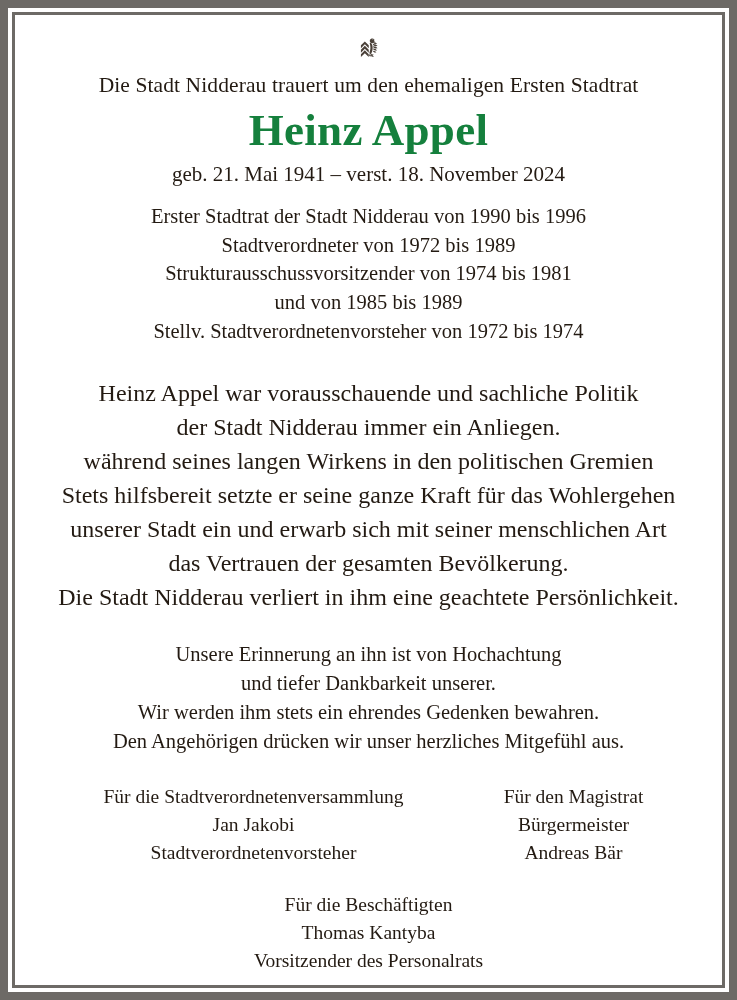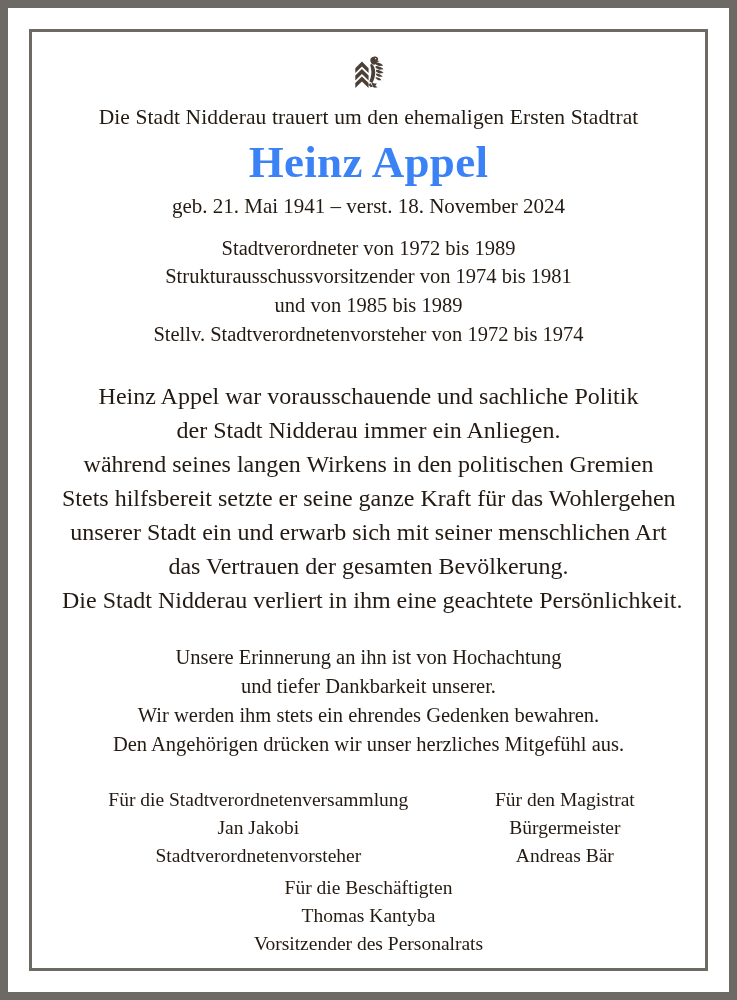--- a/index.html
+++ b/index.html
@@ -22,21 +22,21 @@
     width: 737px;
     height: 1000px;
     background: #6d6a66;          
     padding: 8px;
   }
   .frame-gap {
     box-sizing: border-box;
     width: 100%;
     height: 100%;
     background: #ffffff;          
-    padding: 21px;
+    padding: 4px;
   }
   .frame-rule {
     box-sizing: border-box;
     width: 100%;
     height: 100%;
     border: 3px solid #6d6a66;    
     background: #ffffff;
   }
   .sheet {
     box-sizing: border-box;
@@ -63,21 +63,21 @@
     line-height: 1.22;
     text-align: center;
     letter-spacing: 0.1px;
     margin: 0 0 6px 0;
   }
   .name {
     font-size: 45px;
     font-weight: bold;
     line-height: 1.08;
     text-align: center;
-    color: #3b82f6;
+    color: #15803d;
     margin: 2px 0 6px 0;
     letter-spacing: 0.3px;
   }
   .dates {
     font-size: 21px;
     line-height: 1.25;
     text-align: center;
     margin: 0 0 15px 0;
   }
 
@@ -92,21 +92,21 @@
   .block.tribute { font-size: 24px; line-height: 1.42; margin-bottom: 26px; }
   .block.memory  { font-size: 20.5px; line-height: 1.42; margin-bottom: 26px; }
   .block .line { display: block; white-space: nowrap; }
 
   
   .sig-columns {
     width: 100%;
     display: flex;
     justify-content: center;
     align-items: flex-start;
-    margin-bottom: 4px;
+    margin-bottom: 24px;
   }
   .sig-col {
     text-align: center;
     font-size: 19.5px;
     line-height: 1.44;
   }
   .sig-col.left  { width: 410px; }
   .sig-col.right { width: 230px; }
   .sig-col .line { display: block; white-space: nowrap; }
 
@@ -150,20 +150,21 @@
           </g>
         </svg>
 
         <div class="lead">Die Stadt Nidderau trauert um den ehemaligen Ersten Stadtrat</div>
 
         <div class="name">Heinz Appel</div>
 
         <div class="dates">geb. 21. Mai 1941 – verst. 18. November 2024</div>
 
         <div class="block roles">
+          <span class="line">Erster Stadtrat der Stadt Nidderau von 1990 bis 1996</span>
           <span class="line">Stadtverordneter von 1972 bis 1989</span>
           <span class="line">Strukturausschussvorsitzender von 1974 bis 1981</span>
           <span class="line">und von 1985 bis 1989</span>
           <span class="line">Stellv. Stadtverordnetenvorsteher von 1972 bis 1974</span>
         </div>
 
         <div class="block tribute">
           <span class="line">Heinz Appel war vorausschauende und sachliche Politik</span>
           <span class="line">der Stadt Nidderau immer ein Anliegen.</span>
           <span class="line">während seines langen Wirkens in den politischen Gremien</span>

